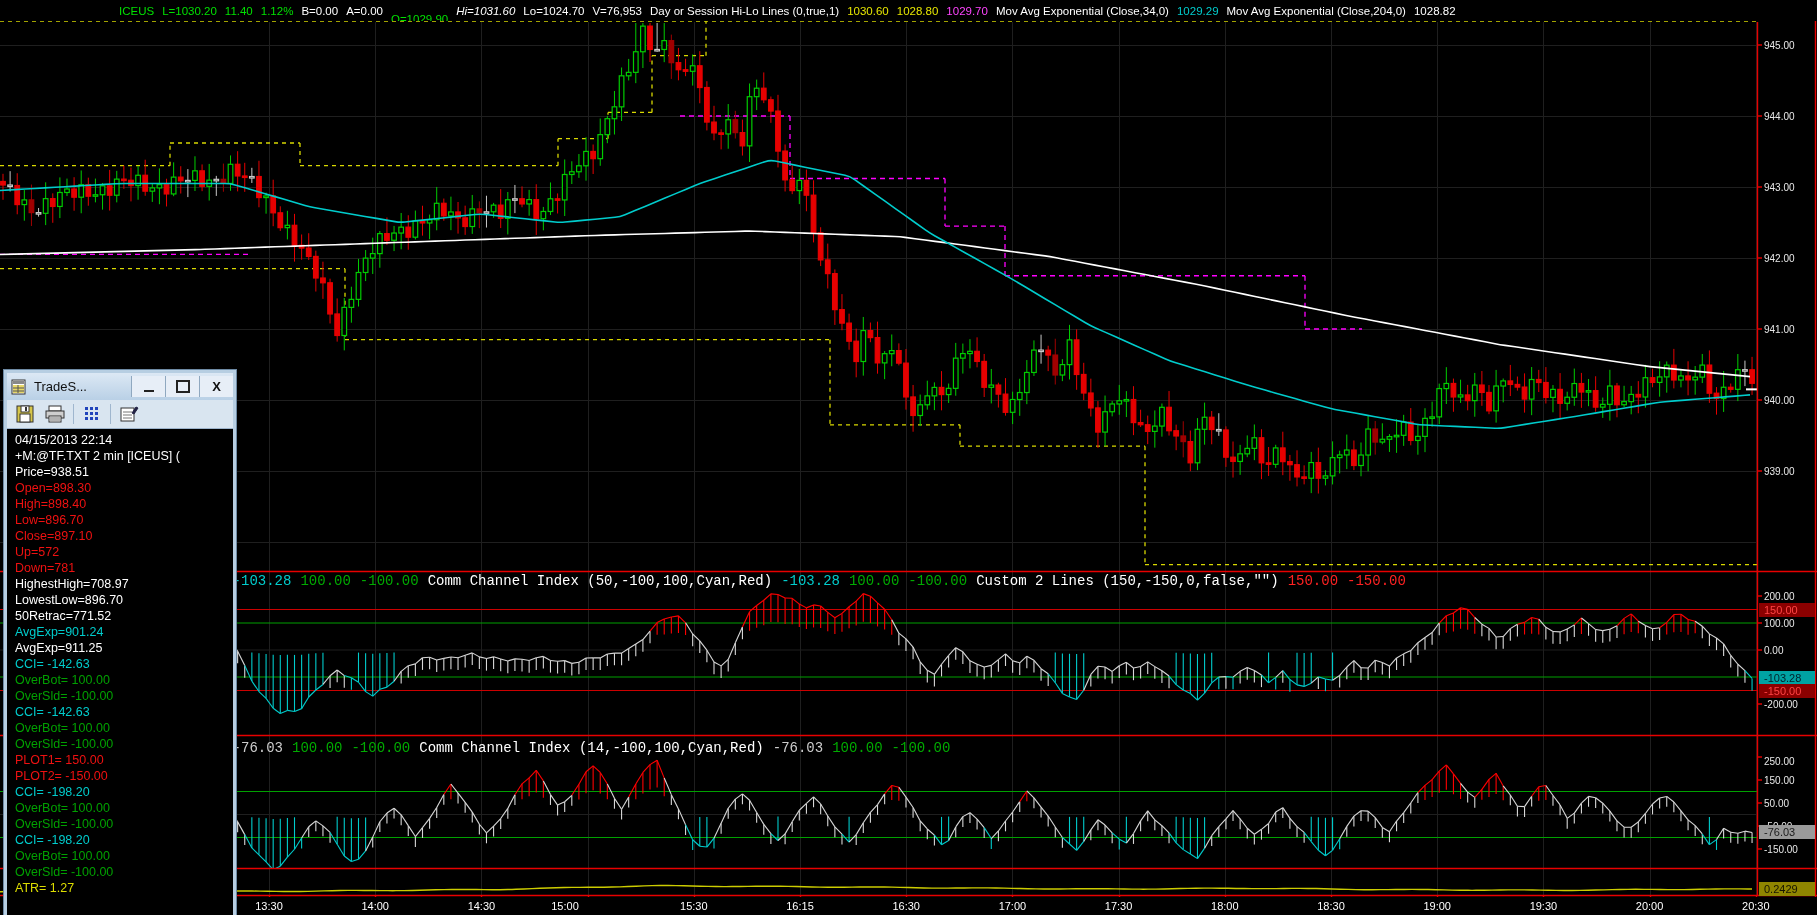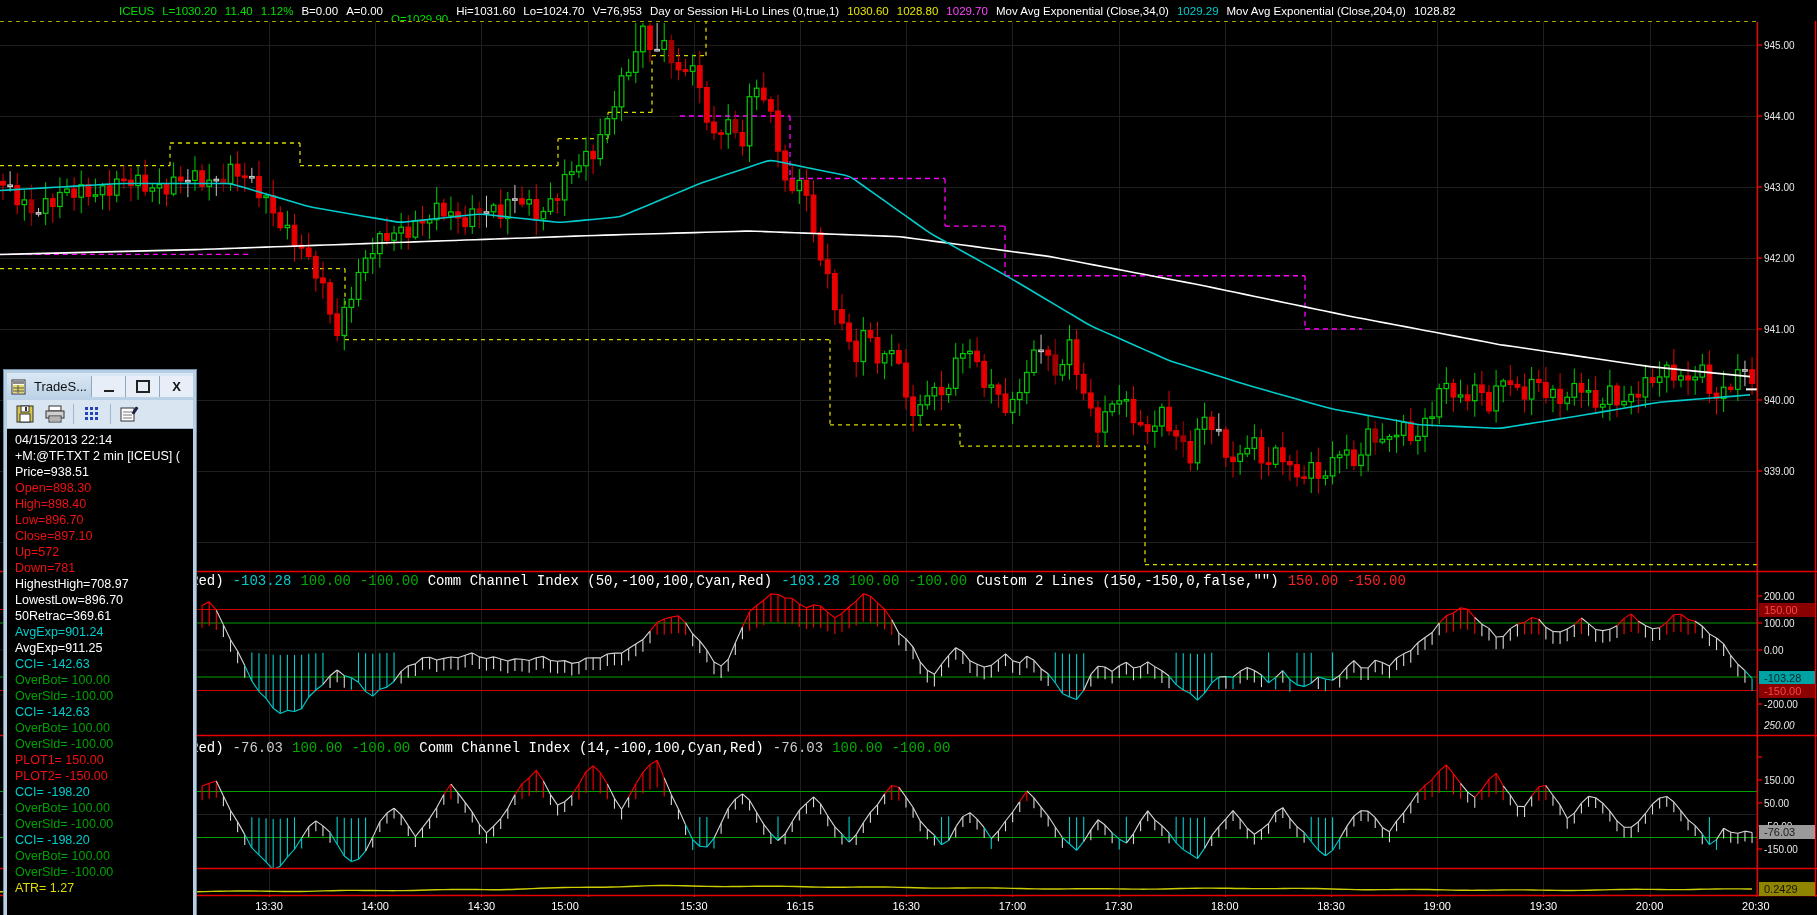--- a/index.html
+++ b/index.html
@@ -17,21 +17,21 @@
   .plabel{position:absolute;left:7px;font-size:10px;color:#e8e8e8;line-height:13px;}
   .pbadge{position:absolute;left:2px;right:2px;font-size:11px;line-height:14px;height:14px;
           padding-left:5px;}
   .time-axis{position:absolute;left:0;top:897px;width:1817px;height:18px;z-index:5;background:#000;}
   .tlabel{position:absolute;top:3px;width:44px;margin-left:-22px;text-align:center;
           font-size:11px;color:#ffffff;}
   
   .pane-hdr{position:absolute;left:190px;font-size:14px;white-space:nowrap;z-index:6;
             display:flex;gap:9px;font-family:Liberation Mono, monospace;}
   
-  .popup{position:absolute;left:4px;top:370px;width:192px;height:545px;z-index:50;
+  .popup{position:absolute;left:4px;top:370px;width:232px;height:545px;z-index:50;
          background:#000;border:3px solid #b7cee2;outline:1px solid #6e8aa4;box-sizing:border-box;}
   .popup-title{height:27px;background:linear-gradient(#dce8f4,#b9d0e6);display:flex;
                align-items:center;padding:0 0 0 4px;}
   .popup-title .ticon{width:18px;height:16px;margin-right:5px;flex:0 0 auto;}
   .popup-title .ttext{font-size:13px;color:#111;flex:1 1 auto;overflow:hidden;white-space:nowrap;}
   .wbtn{width:33px;height:21px;background:#e7eef7;border-left:1px solid #8fa8c0;
         display:flex;align-items:center;justify-content:center;flex:0 0 auto;cursor:default;}
   .glyph-min{width:10px;height:0;border-bottom:2px solid #222;margin-top:8px;}
   .glyph-max{width:10px;height:9px;border:2px solid #222;}
   .glyph-x{font-size:13px;font-weight:bold;color:#111;}
@@ -49,21 +49,21 @@
 
   <div class="quotebar" id="quotebar">
       <span style="color: rgb(0, 224, 0); margin-top: 34px;">+M:@TF.TXT - 2 min</span>
       <span style="color: rgb(0, 224, 0);">ICEUS</span>
       <span style="color: rgb(0, 224, 0);">L=1030.20</span>
       <span style="color: rgb(0, 224, 0);">11.40</span>
       <span style="color: rgb(0, 224, 0);">1.12%</span>
       <span style="color: rgb(255, 255, 255);">B=0.00</span>
       <span style="color: rgb(255, 255, 255);">A=0.00</span>
       <span style="color: rgb(0, 224, 0); margin-top: 16px;">O=1029.90</span>
-      <span style="color: rgb(255, 255, 255);">Hi=1031.60</span>
+      <span style="color: rgb(255, 255, 255); font-style: italic;">Hi=1031.60</span>
       <span style="color: rgb(255, 255, 255); text-align: right;">Lo=1024.70</span>
       <span style="color: rgb(255, 255, 255);">V=76,953</span>
       <span style="color: rgb(255, 255, 255);">Day or Session Hi-Lo Lines (0,true,1)</span>
       <span style="color: rgb(230, 230, 0);">1030.60</span>
       <span style="color: rgb(230, 230, 0);">1028.80</span>
       <span style="color: rgb(255, 68, 255);">1029.70</span>
       <span style="color: rgb(255, 255, 255);">Mov Avg Exponential (Close,34,0)</span>
       <span style="color: rgb(0, 204, 204);">1029.29</span>
       <span style="color: rgb(255, 255, 255);">Mov Avg Exponential (Close,204,0)</span>
       <span style="color: rgb(255, 255, 255);">1028.82</span>
@@ -1604,21 +1604,21 @@
       <div class="plabel" style="top: 323px;">941.00</div>
       <div class="plabel" style="top: 394px;">940.00</div>
       <div class="plabel" style="top: 465px;">939.00</div>
       <div class="plabel" style="top: 590px;">200.00</div>
       <div class="plabel" style="top: 617px;">100.00</div>
       <div class="plabel" style="top: 644px;">0.00</div>
       <div class="plabel" style="top: 698px;">-200.00</div>
       <div class="pbadge" style="top: 602.5px; background: rgb(139, 0, 0); color: rgb(255, 68, 68);">150.00</div>
       <div class="pbadge" style="top: 670.886px; background: rgb(0, 163, 163); color: rgb(0, 34, 42);">-103.28</div>
       <div class="pbadge" style="top: 683.5px; background: rgb(139, 0, 0); color: rgb(255, 68, 68);">-150.00</div>
-      <div class="plabel" style="top: 719px; font-style: italic;">250.00</div>
+      <div class="plabel" style="top: 755px;">250.00</div>
       <div class="plabel" style="top: 774px;">150.00</div>
       <div class="plabel" style="top: 797px;">50.00</div>
       <div class="plabel" style="top: 820px;">-50.00</div>
       <div class="plabel" style="top: 843px;">-150.00</div>
       <div class="pbadge" style="top: 824.987px; background: rgb(154, 154, 154); color: rgb(26, 26, 26);">-76.03</div>
       <div class="pbadge" style="top: 882.226px; background: rgb(143, 133, 0); color: rgb(22, 20, 0);">0.2429</div>
     </div>
 
   <div class="time-axis" id="timeaxis">
       <div class="tlabel" style="left: 269px;">13:30</div>
@@ -1709,21 +1709,21 @@
         <div class="dline" style="color: rgb(255, 255, 255);">+M:@TF.TXT 2 min [ICEUS] (</div>
         <div class="dline" style="color: rgb(255, 255, 255);">Price=938.51</div>
         <div class="dline" style="color: rgb(238, 17, 17);">Open=898.30</div>
         <div class="dline" style="color: rgb(238, 17, 17);">High=898.40</div>
         <div class="dline" style="color: rgb(238, 17, 17);">Low=896.70</div>
         <div class="dline" style="color: rgb(238, 17, 17);">Close=897.10</div>
         <div class="dline" style="color: rgb(238, 17, 17);">Up=572</div>
         <div class="dline" style="color: rgb(238, 17, 17);">Down=781</div>
         <div class="dline" style="color: rgb(255, 255, 255);">HighestHigh=708.97</div>
         <div class="dline" style="color: rgb(255, 255, 255);">LowestLow=896.70</div>
-        <div class="dline" style="color: rgb(255, 255, 255);">50Retrac=369.61</div>
+        <div class="dline" style="color: rgb(255, 255, 255);">50Retrac=771.52</div>
         <div class="dline" style="color: rgb(0, 204, 204);">AvgExp=901.24</div>
         <div class="dline" style="color: rgb(255, 255, 255);">AvgExp=911.25</div>
         <div class="dline" style="color: rgb(0, 204, 204);">CCI= -142.63</div>
         <div class="dline" style="color: rgb(0, 160, 0);">OverBot= 100.00</div>
         <div class="dline" style="color: rgb(0, 160, 0);">OverSld= -100.00</div>
         <div class="dline" style="color: rgb(0, 204, 204);">CCI= -142.63</div>
         <div class="dline" style="color: rgb(0, 160, 0);">OverBot= 100.00</div>
         <div class="dline" style="color: rgb(0, 160, 0);">OverSld= -100.00</div>
         <div class="dline" style="color: rgb(238, 17, 17);">PLOT1= 150.00</div>
         <div class="dline" style="color: rgb(238, 17, 17);">PLOT2= -150.00</div>

